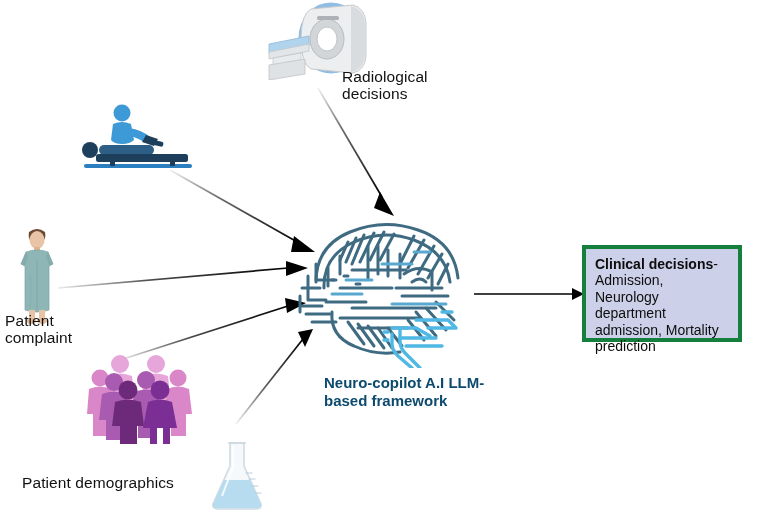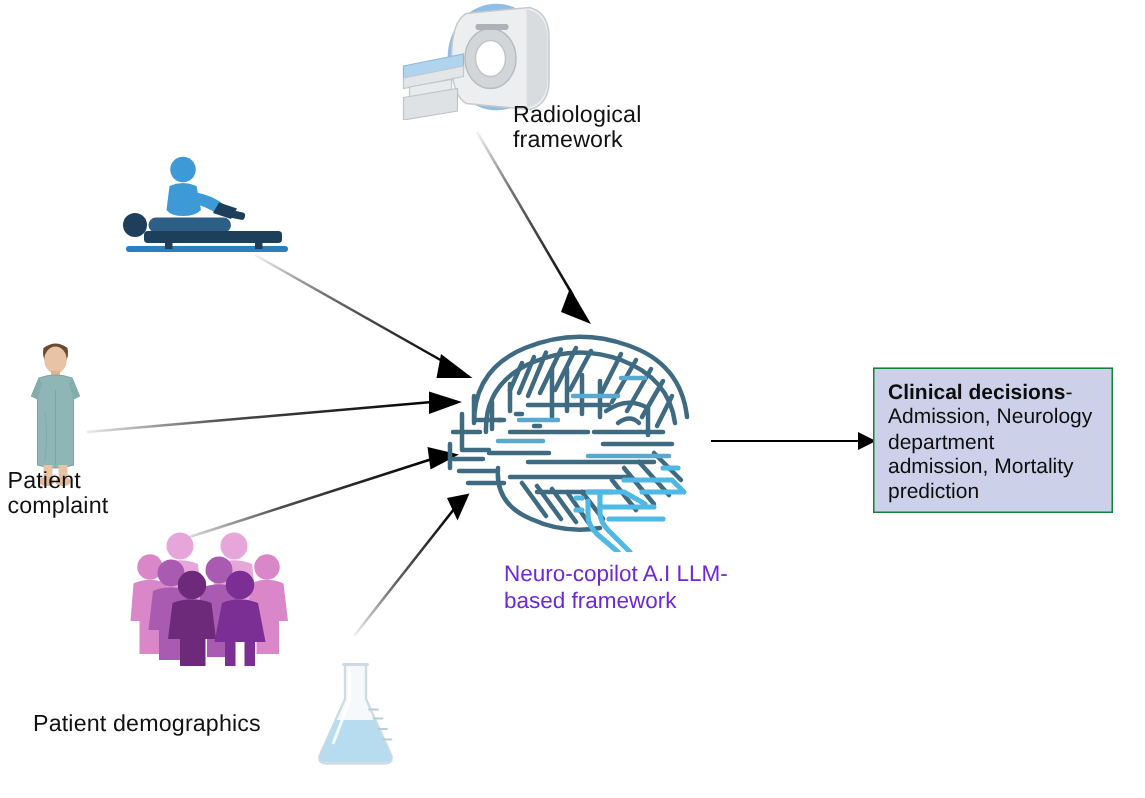--- a/index.html
+++ b/index.html
@@ -26,40 +26,40 @@
   }
   
   #arrows{position:absolute;left:0;top:0;width:763px;height:532px;pointer-events:none;}
 
   
   #decision-box{
     position:absolute;
     left:582px; top:245px;
     width:160px; height:97px;
     background:#ccd0e8;
-    border:1px solid #15803d;
+    border:4px solid #15803d;
     box-sizing:border-box;
     padding:7px 8px 0 9px;
   }
   #decision-box .dtxt{
     font-size:14px;
     line-height:1.17;
     color:#0d0d0d;
   }
   #decision-box .dtxt b{font-weight:bold;}
 
   
   #framework-caption{
     position:absolute;
-    left:336px; top:374px;
+    left:324px; top:374px;
     width:200px;
     font-size:15px;
-    font-weight:normal;
+    font-weight:bold;
     line-height:1.2;
-    color:#6d28d9;
+    color:#0c4a6e;
     white-space:pre-line;
   }
 
   
   #lbl-radiological{left:342px; top:68px;}
   #lbl-neuroexam{left:60px; top:174px;}
   #lbl-patient-complaint{left:5px; top:312px;}
   #lbl-demographics{left:22px; top:446px;margin-top:28px;}
   #lbl-lab{left:152px; top:511px;}
 
@@ -140,21 +140,21 @@
       <rect x="52" y="14" width="22" height="4" rx="1.6" fill="#aeb2b6"></rect>
 
       <path d="M4 42 L44 34 L44 44 L4 52 Z" fill="#b0d4ee" stroke="#8fb9d8" stroke-width="0.8"></path>
       <path d="M4 50 L44 42 L44 49 L4 57 Z" fill="#e3e6e8" stroke="#c3c6c9" stroke-width="0.8"></path>
 
       <path d="M8 56 L36 51 L36 66 L8 71 Z" fill="#e8eaec" stroke="#c3c6c9" stroke-width="0.8"></path>
       <path d="M4 63 L40 57 L40 72 L4 78 Z" fill="#dfe2e4" stroke="#c0c3c6" stroke-width="0.8"></path>
     </svg>
   </div>
   <div class="lbl" id="lbl-radiological">Radiological
-framework</div>
+decisions</div>
 
   <div class="node" id="icon-neuroexam">
     <svg viewBox="0 0 130 68" width="130" height="68" xmlns="http://www.w3.org/2000/svg">
 
       <circle cx="56" cy="9" r="8.5" fill="#3e9ad6"></circle>
 
       <path d="M47 20 Q56 16 65 20 L68 36 Q64 40 56 40 Q48 40 45 36 Z" fill="#3e9ad6"></path>
 
       <path d="M63 24 Q76 26 84 33 L80 39 Q70 33 61 31 Z" fill="#3e9ad6"></path>
 

